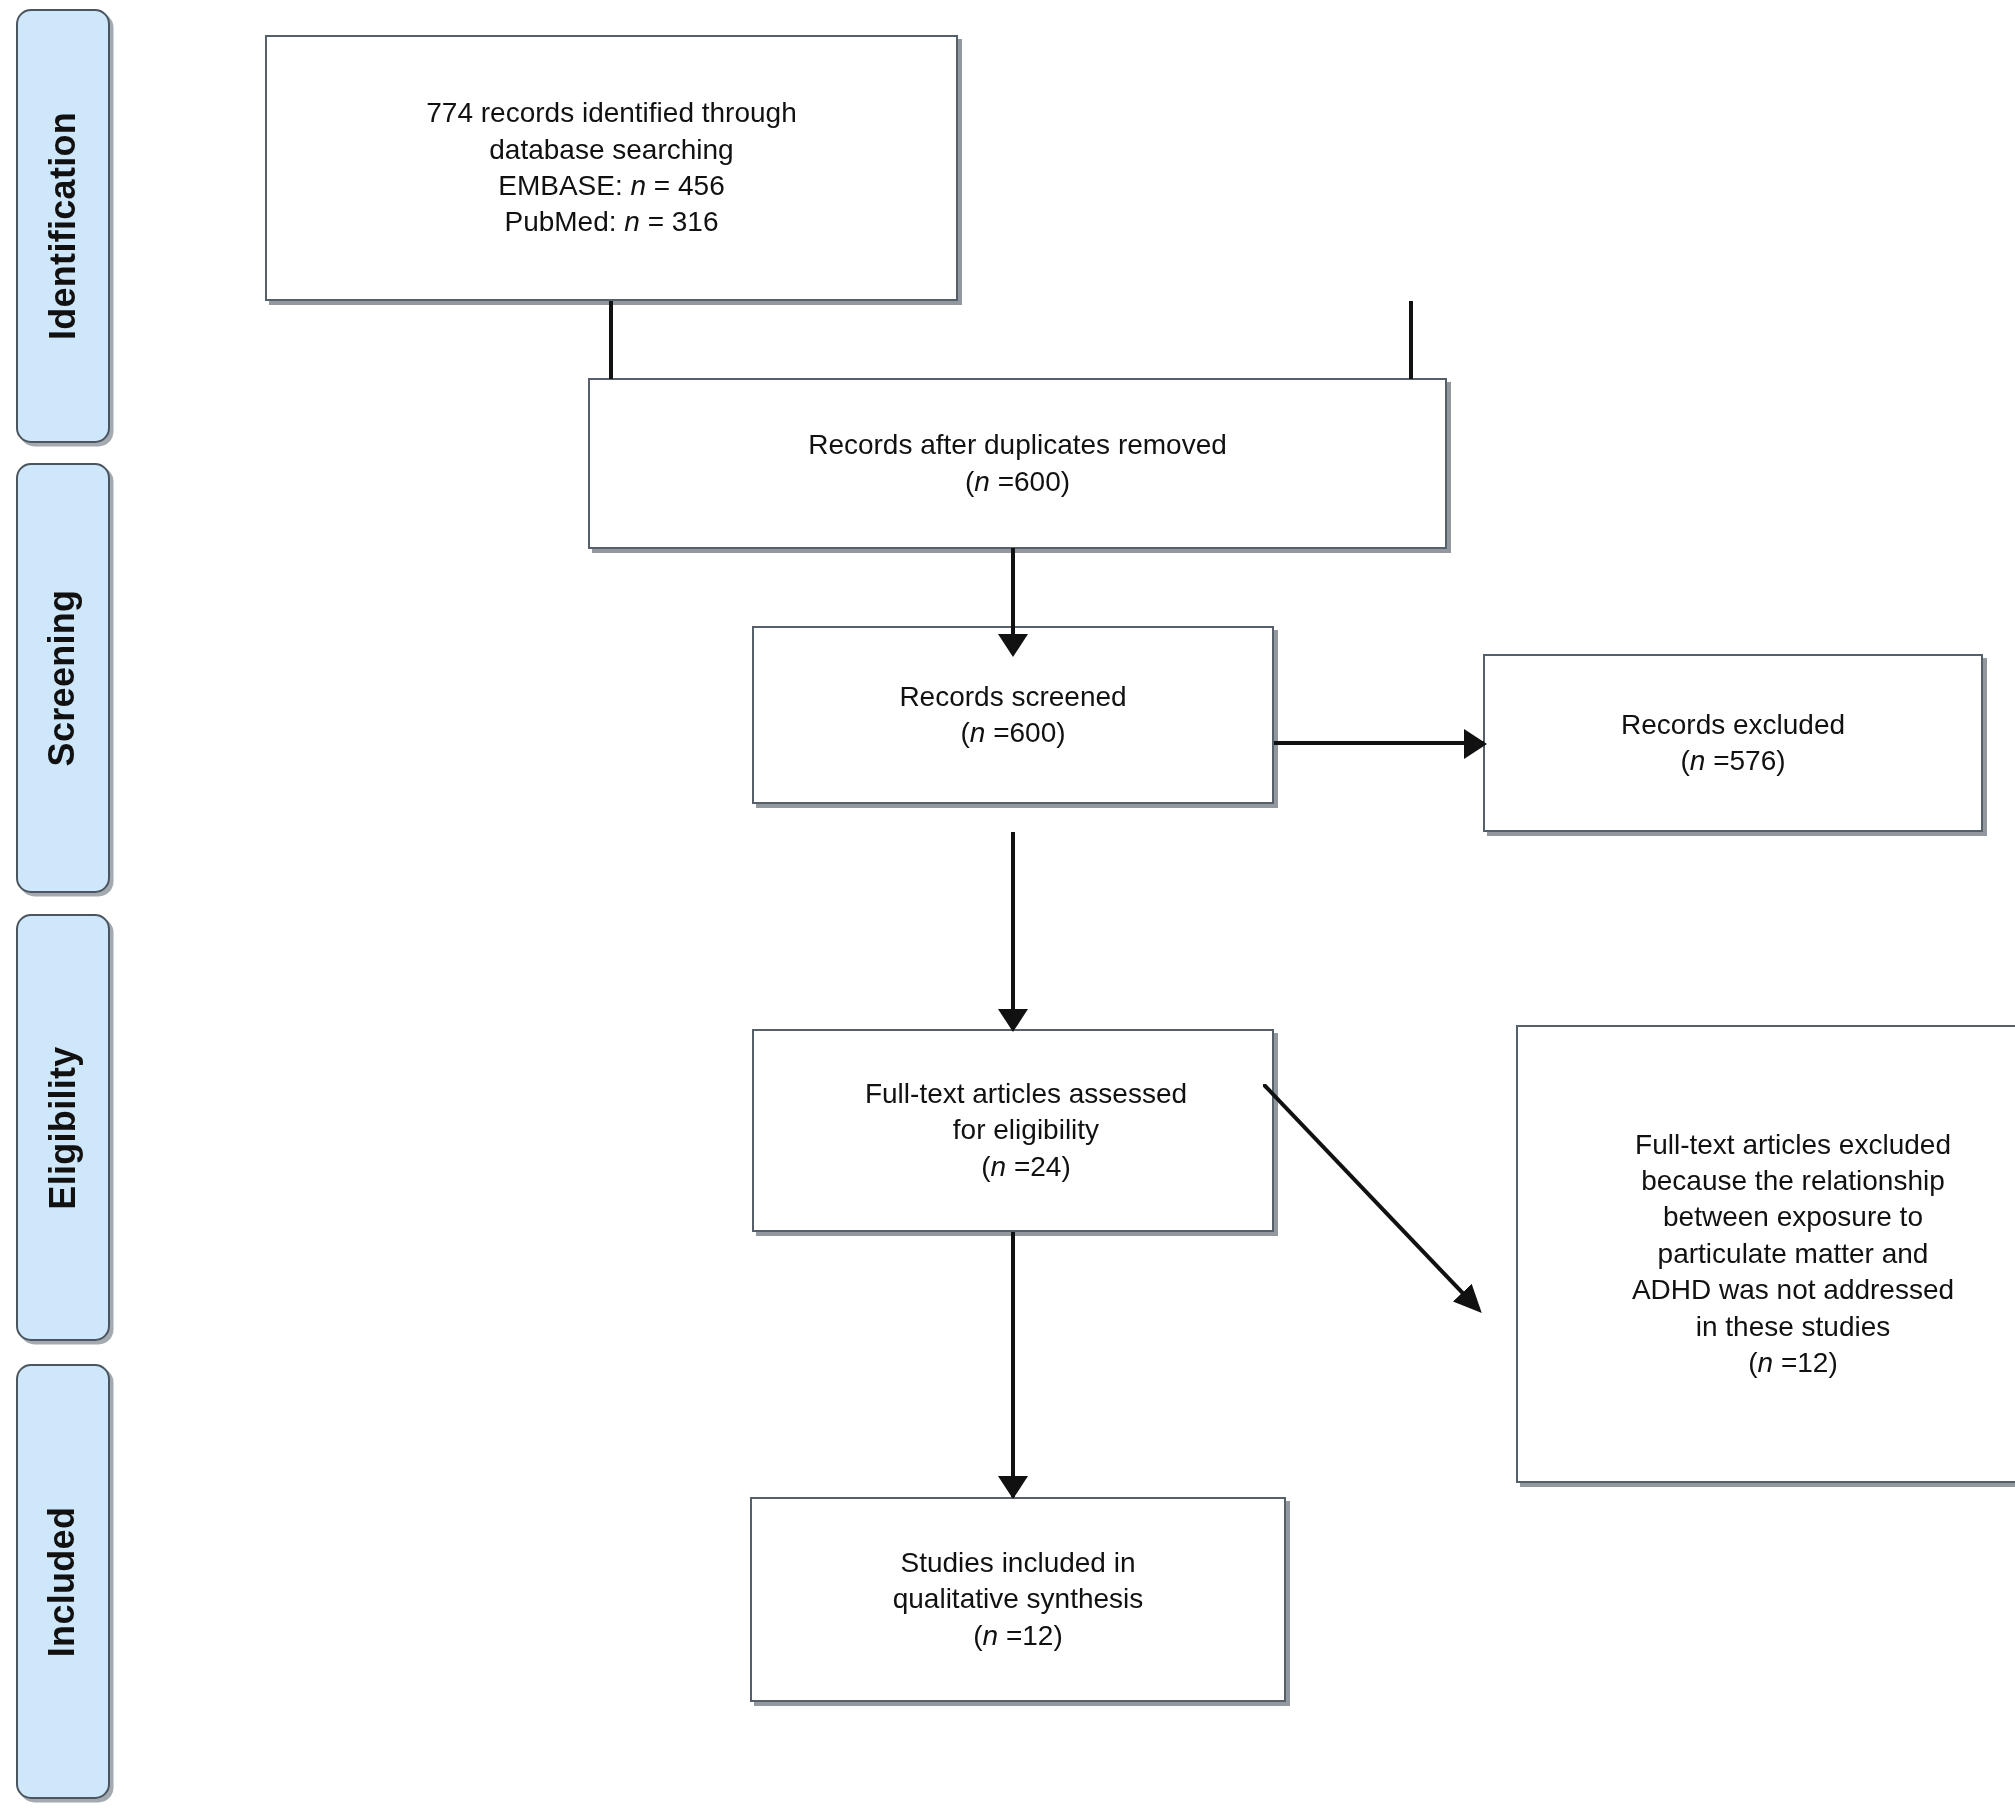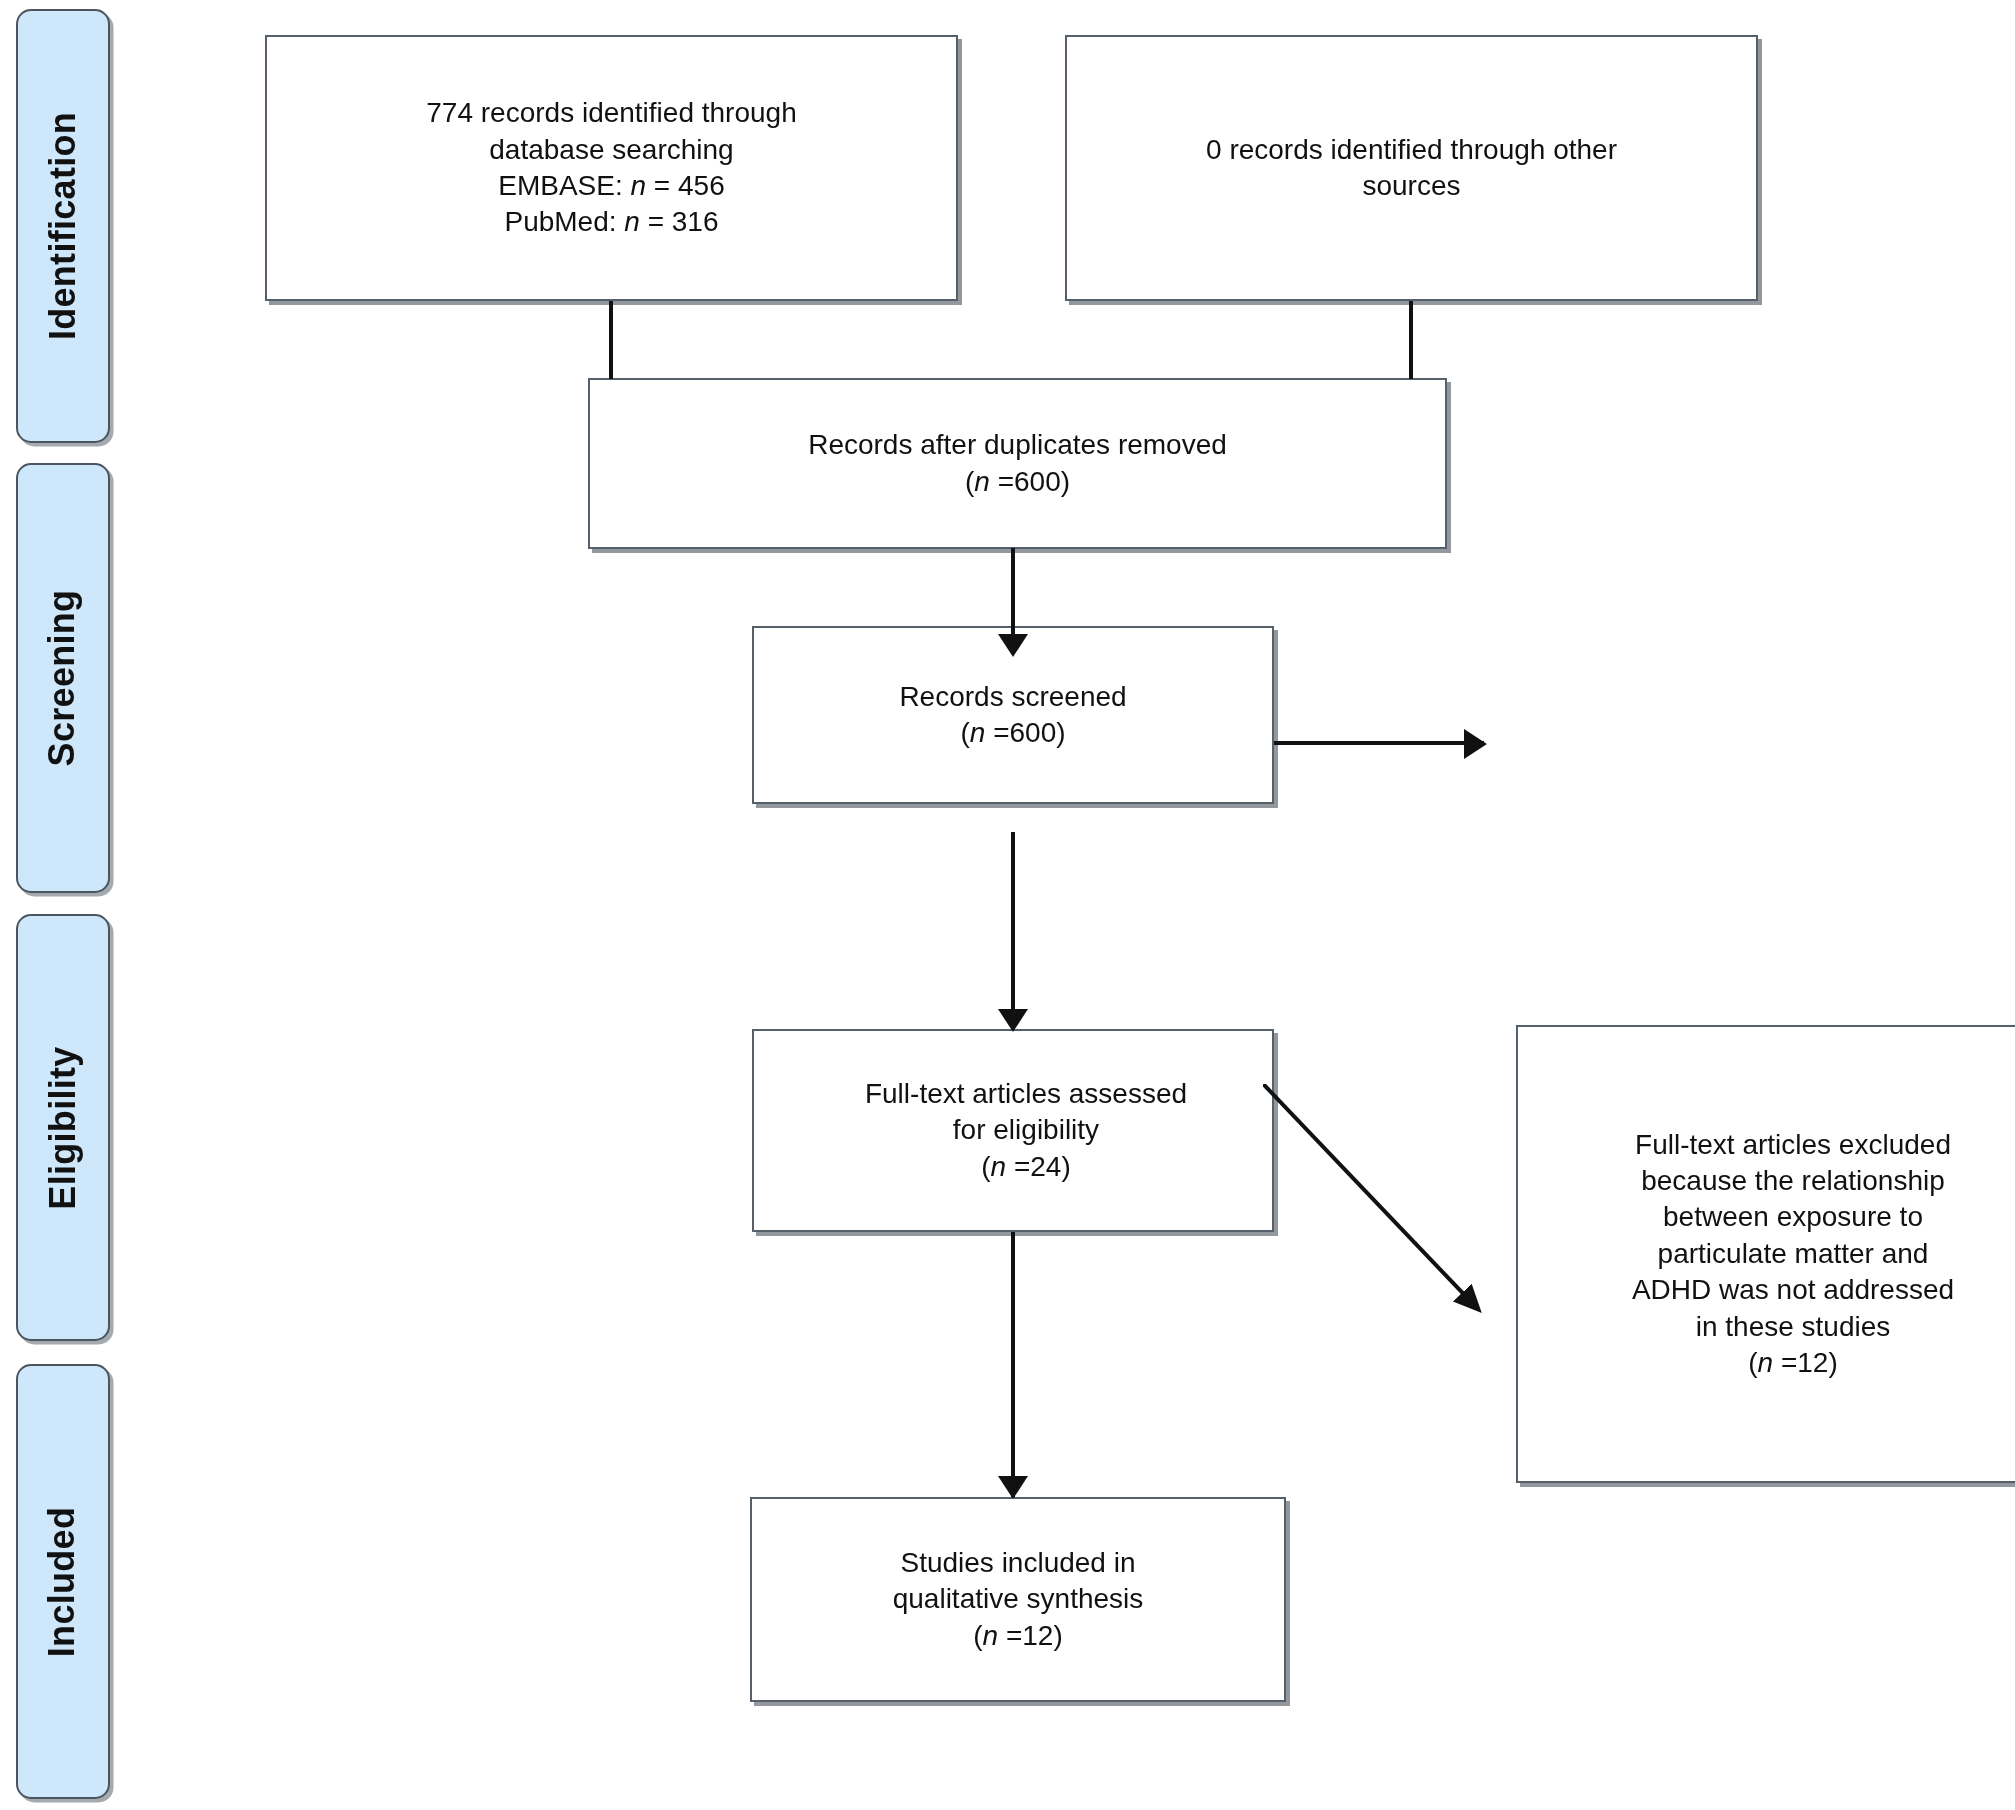--- a/index.html
+++ b/index.html
@@ -147,32 +147,32 @@
   </div>
 
   <div class="stage-pill" id="stage-included">
     <span class="stage-label">Included</span>
   </div>
 
   <div class="flow-box" id="box-db-records">
     <span class="box-text">774 records identified through<br>database searching<br>EMBASE: <em>n</em> = 456<br>PubMed: <em>n</em> = 316</span>
   </div>
 
-  <div class="flow-box" id="box-other-records">
-    <span class="box-text">0 records identified through other<br>sources</span>
-  </div>
 
   <div class="flow-box" id="box-duplicates">
     <span class="box-text">Records after duplicates removed<br>(<em>n</em> =600)</span>
   </div>
 
   <div class="flow-box" id="box-screened">
     <span class="box-text">Records screened<br>(<em>n</em> =600)</span>
   </div>
 
+  <div class="flow-box" id="box-excluded">
+    <span class="box-text">Records excluded<br>(<em>n</em> =576)</span>
+  </div>
 
   <div class="flow-box" id="box-fulltext">
     <span class="box-text">Full-text articles assessed<br>for eligibility<br>(<em>n</em> =24)</span>
   </div>
 
   <div class="flow-box" id="box-fulltext-excl">
     <span class="box-text">Full-text articles excluded<br>because the relationship<br>between exposure to<br>particulate matter and<br>ADHD was not addressed<br>in these studies<br>(<em>n</em> =12)</span>
   </div>
 
   <div class="flow-box" id="box-included">

